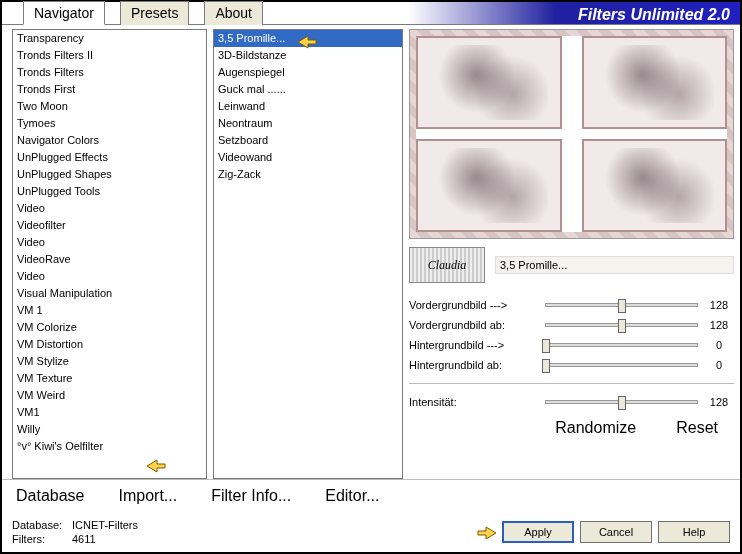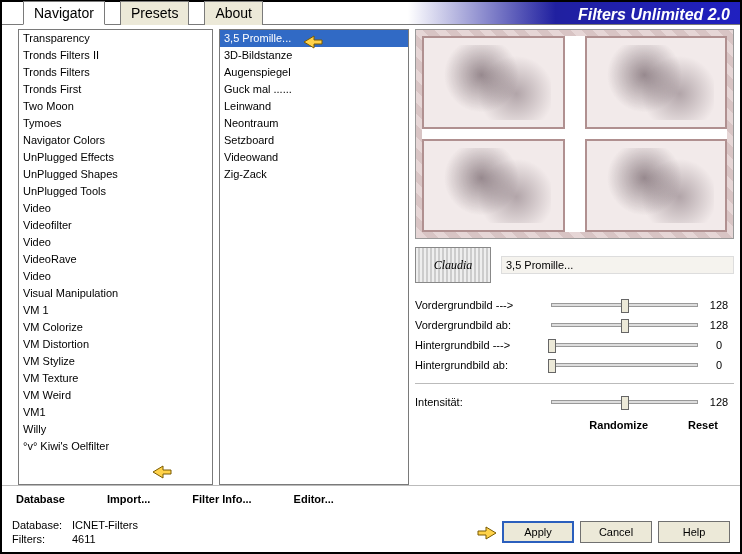--- a/index.html
+++ b/index.html
@@ -4,21 +4,21 @@
 <style>
   * { box-sizing: border-box; margin: 0; padding: 0; }
   body { font-family: Tahoma, Arial, sans-serif; font-size: 11px; background: #fff; color: #000; }
   .window { width: 742px; height: 554px; border: 2px solid #000; position: relative; background: #fff; display: flex; flex-direction: column; }
   .titlebar { height: 22px; background: linear-gradient(to right, #fff 0%, #fff 55%, #2020a0 75%, #2020c0 100%); display: flex; align-items: flex-end; position: relative; }
   .tabs { display: flex; margin-left: 6px; position: absolute; bottom: -1px; }
   .tab { padding: 3px 10px; border: 1px solid #7a7a7a; border-bottom: none; background: #ece9d8; margin-right: 0; font-size: 14px; cursor: default; margin-left: 15px; }
   .tab.active { background: #fff; border-bottom: 1px solid #fff; position: relative; z-index: 2; }
   .title-text { margin-left: auto; margin-right: 10px; font-style: italic; font-weight: bold; font-size: 16px; color: #fff; font-family: 'Arial Black', Arial; }
   .divider { height: 1px; background: #7a7a7a; margin: 0; }
-  .main { flex: 1; display: flex; padding: 4px 6px 0 16px; gap: 6px; min-height: 0; }
+  .main { flex: 1; display: flex; padding: 4px 6px 0 10px; gap: 6px; min-height: 0; }
   .col-left { width: 195px; display: flex; flex-direction: column; min-height: 0; }
   .col-mid { width: 190px; display: flex; flex-direction: column; min-height: 0; }
   .col-right { flex: 1; display: flex; flex-direction: column; min-height: 0; }
   .listbox { flex: 1; border: 1px solid #7a7a7a; background: #fff; overflow-y: scroll; position: relative; }
   .listbox.noscroll { overflow-y: auto; }
   .list-item { padding: 1px 4px; white-space: nowrap; cursor: default; font-size: 11px; line-height: 15px; }
   .list-item.selected { background: #316ac5; color: #fff; }
   .hand-cursor { position: absolute; width: 26px; height: 22px; pointer-events: none; z-index: 100; }
   .hand-svg { width: 100%; height: 100%; }
   .preview { height: 210px; border: 1px solid #999; background: repeating-linear-gradient(45deg, #e6d6d6, #e6d6d6 8px, #d8c4c4 8px, #d8c4c4 16px); display: grid; grid-template-columns: 1fr 20px 1fr; grid-template-rows: 1fr 10px 1fr; padding: 6px; }
@@ -29,22 +29,22 @@
   .filter-title-row { display: flex; align-items: center; margin-top: 8px; }
   .logo-badge { width: 76px; height: 36px; border: 1px solid #888; background: repeating-linear-gradient(90deg, #eee, #eee 2px, #ccc 2px, #ccc 4px); display:flex; align-items:center; justify-content:center; font-style: italic; font-family: cursive; font-size: 12px; }
   .filter-name-box { flex: 1; margin-left: 10px; padding: 2px 4px; background: #f5f3ee; border: 1px solid #ddd; font-size: 11px; }
   .sliders { margin-top: 12px; }
   .slider-row { display: flex; align-items: center; height: 20px; }
   .slider-label { width: 130px; font-size: 11px; }
   .slider-track { flex: 1; height: 4px; background: #ddd; border: 1px solid #999; position: relative; margin: 0 6px; }
   .slider-thumb { position: absolute; top: -5px; width: 8px; height: 14px; background: #ece9d8; border: 1px solid #666; }
   .slider-val { width: 30px; text-align: center; font-size: 11px; }
   .sep { height: 1px; background: #bbb; margin: 8px 0; }
-  .button-row { display: flex; gap: 8px; padding: 4px 6px; border-top: 1px solid #bbb; }
-  .flat-btn { padding: 3px 8px; font-size: 11px; font-weight: bold; cursor: default; margin-right: 18px; }
+  .button-row { display: flex; gap: 0; padding: 4px 6px; border-top: 1px solid #bbb; }
+  .flat-btn { padding: 3px 8px; font-size: 16px; font-weight: normal; cursor: default; margin-right: 18px; }
   .button-row .spacer { flex: 1; }
   .status { display: flex; padding: 6px 10px; align-items: center; }
   .status-col { font-size: 11px; line-height: 14px; }
   .status-col .lbl { display: inline-block; width: 60px; }
   .win-buttons { display: flex; gap: 6px; margin-left: auto; position: relative; }
   .win-btn { width: 72px; height: 22px; border: 1px solid #707070; background: #ece9d8; font-size: 11px; cursor: default; }
   .win-btn.default { border: 2px solid #2b5fbd; }
   .right-bottom-btns { display: flex; justify-content: flex-end; gap: 24px; font-weight: bold; font-size: 11px; padding: 4px 8px 0 0; }
   ::-webkit-scrollbar { width: 16px; background: #ece9d8; }
   ::-webkit-scrollbar-thumb { background: #c8c4b8; border: 1px solid #9e9a8e; }

